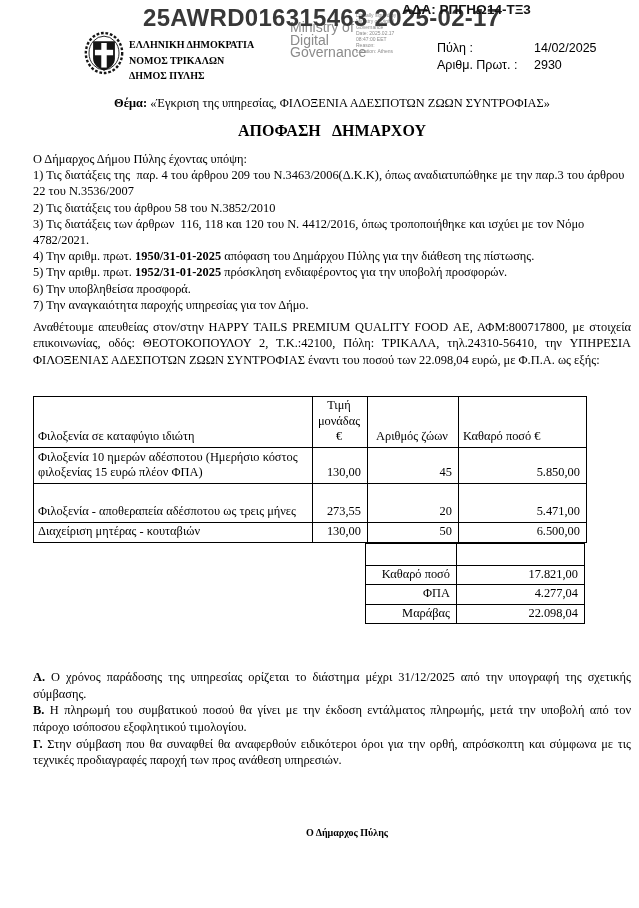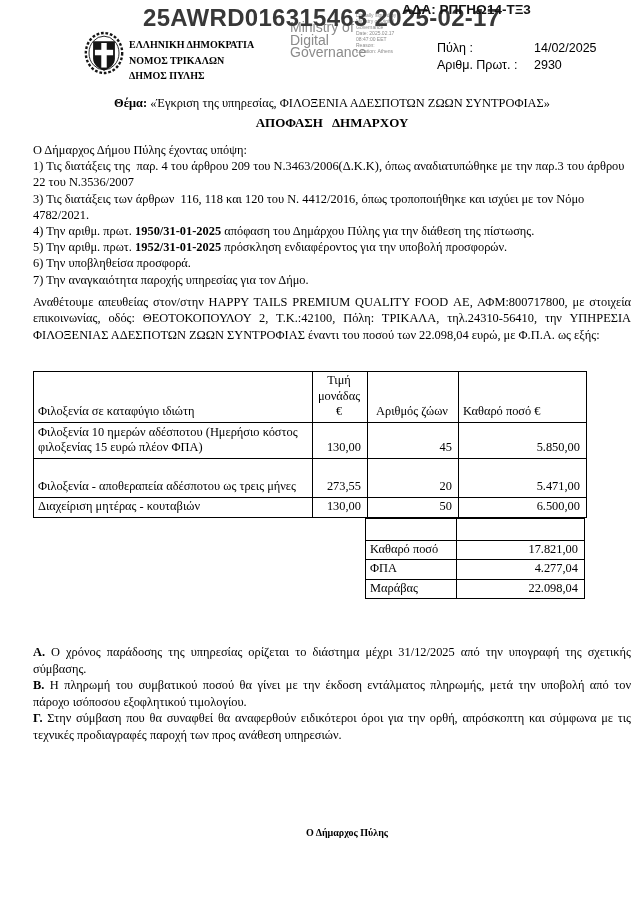--- a/index.html
+++ b/index.html
@@ -37,21 +37,21 @@
   }
   .meta-block {
     position:absolute; left:437px; top:40px;
     font-family:"Liberation Sans", sans-serif; font-size:12.5px; line-height:16.5px;
   }
   .meta-row { display:flex; }
   .meta-row .lbl { width:97px; }
   
   .doc-body { position:absolute; left:33px; top:96px; width:598px; }
   .subject { text-align:center; margin:0 0 0 0; }
-  .h-decision { text-align:center; font-weight:bold; font-size:13px; margin-top:4px; white-space:pre; }
+  .h-decision { text-align:center; font-weight:bold; font-size:16px; margin-top:11px; white-space:pre; }
   .preamble { margin-top:11px; line-height:16.2px; }
   .preamble p { margin:0; white-space:pre-wrap; }
   .h-decide { text-align:center; font-weight:bold; font-size:13.2px; margin-top:40px; white-space:pre; }
   .award { margin-top:6px; line-height:16.4px; text-align:justify; }
   
   .svc-table { border-collapse:collapse; margin-top:28px; table-layout:fixed; width:551px; }
   .svc-table td {
     border:1px solid #000; vertical-align:bottom;
     padding:1px 6px 2px 4px; line-height:15.5px;
   }
@@ -59,21 +59,21 @@
   .svc-table .c-unit  { width:44px;  text-align:center; }
   .svc-table .c-anim  { width:80px;  text-align:center; }
   .svc-table .c-net   { width:117px; }
   .svc-table .hdr td  { height:46px; }
   .svc-table .num { text-align:right; }
   .svc-table .r1 td { height:32px; }
   .svc-table .r2 td { height:35px; }
   .svc-table .r3 td { height:16px; }
   .sum-table { border-collapse:collapse; margin-left:332px; table-layout:fixed; width:219px; }
   .sum-table td { border:1px solid #000; padding:1px 6px 2px 4px; line-height:15.5px; }
-  .sum-table .t-lbl { width:80px; text-align:left; }
+  .sum-table .t-lbl { width:80px; text-align:right; }
   .sum-table .t-val { width:117px; text-align:right;margin-left:44px; }
   .sum-table .spacer td { height:18px; }
   
   .terms { margin-top:45px; line-height:16.6px; }
   .terms p { margin:0; text-align:justify; }
   
   .sig-title {
     position:absolute; left:55px; right:0; top:827px;
     text-align:center; font-weight:bold; font-size:10px;
   }
@@ -128,20 +128,21 @@
   </div>
 
   <div class="doc-body">
     <p class="subject"><b>Θέμα:</b><span> «Έγκριση της υπηρεσίας, ΦΙΛΟΞΕΝΙΑ ΑΔΕΣΠΟΤΩΝ ΖΩΩΝ ΣΥΝΤΡΟΦΙΑΣ»</span></p>
 
     <div class="h-decision">ΑΠΟΦΑΣΗ   ΔΗΜΑΡΧΟΥ</div>
 
     <div class="preamble">
       <p>Ο Δήμαρχος Δήμου Πύλης έχοντας υπόψη:</p>
       <p><span>1) Τις διατάξεις της  παρ. 4 του άρθρου 209 του Ν.3463/2006(Δ.Κ.Κ), όπως αναδιατυπώθηκε με την παρ.3 του άρθρου 22 του Ν.3536/2007</span><b></b><span></span></p>
+      <p><span>2) Τις διατάξεις του άρθρου 58 του Ν.3852/2010</span><b></b><span></span></p>
       <p><span>3) Τις διατάξεις των άρθρων  116, 118 και 120 του Ν. 4412/2016, όπως τροποποιήθηκε και ισχύει με τον Νόμο 4782/2021.</span><b></b><span></span></p>
       <p><span>4) Την αριθμ. πρωτ. </span><b>1950/31-01-2025</b><span> απόφαση του Δημάρχου Πύλης για την διάθεση της πίστωσης.</span></p>
       <p><span>5) Την αριθμ. πρωτ. </span><b>1952/31-01-2025</b><span> πρόσκληση ενδιαφέροντος για την υποβολή προσφορών.</span></p>
       <p><span>6) Την υποβληθείσα προσφορά.</span><b></b><span></span></p>
       <p><span>7) Την αναγκαιότητα παροχής υπηρεσίας για τον Δήμο.</span><b></b><span></span></p>
     </div>
 
 
     <p class="award">Αναθέτουμε απευθείας στον/στην HAPPY TAILS PREMIUM QUALITY FOOD ΑΕ, ΑΦΜ:800717800, με στοιχεία επικοινωνίας, οδός: ΘΕΟΤΟΚΟΠΟΥΛΟΥ 2, Τ.Κ.:42100, Πόλη: ΤΡΙΚΑΛΑ, τηλ.24310-56410, την  ΥΠΗΡΕΣΙΑ ΦΙΛΟΞΕΝΙΑΣ ΑΔΕΣΠΟΤΩΝ ΖΩΩΝ ΣΥΝΤΡΟΦΙΑΣ έναντι του ποσού των 22.098,04 ευρώ, με Φ.Π.Α. ως εξής:</p>
 

